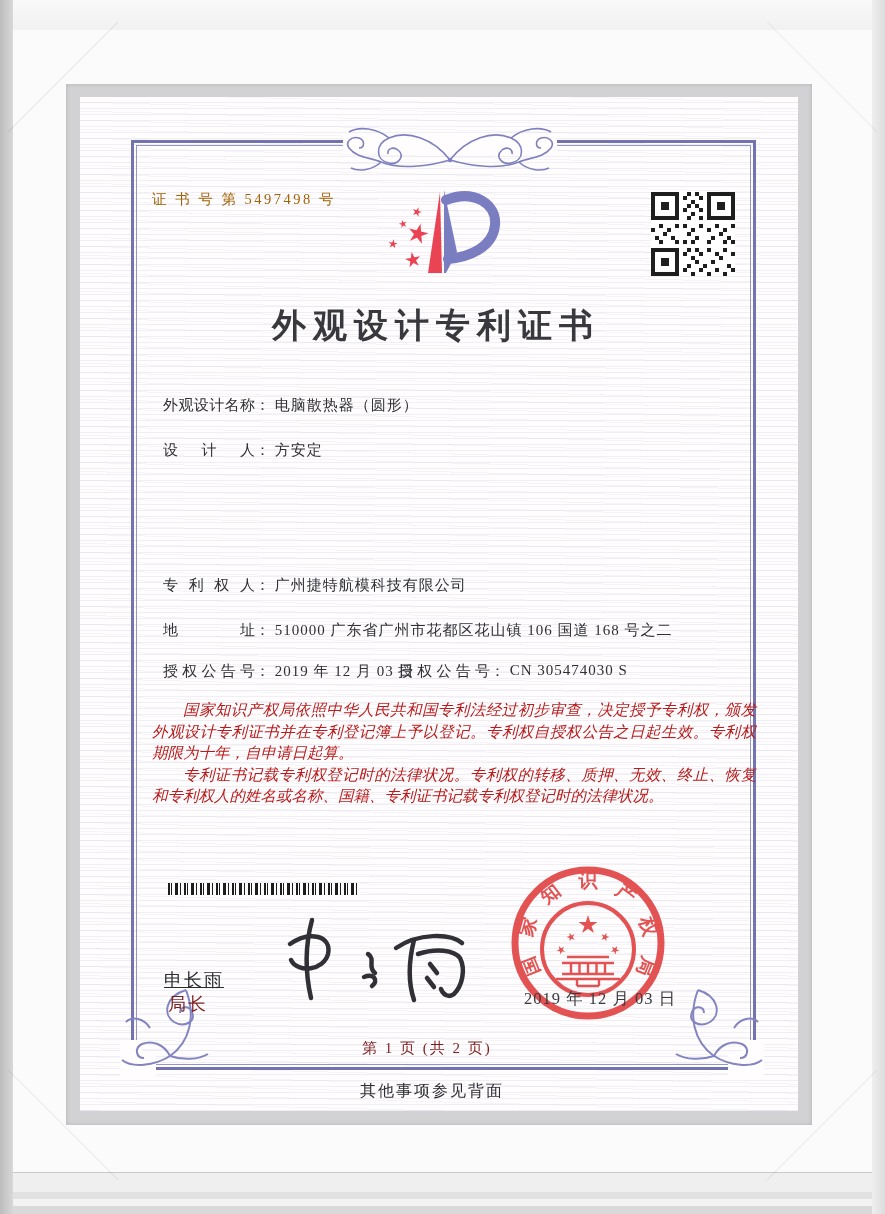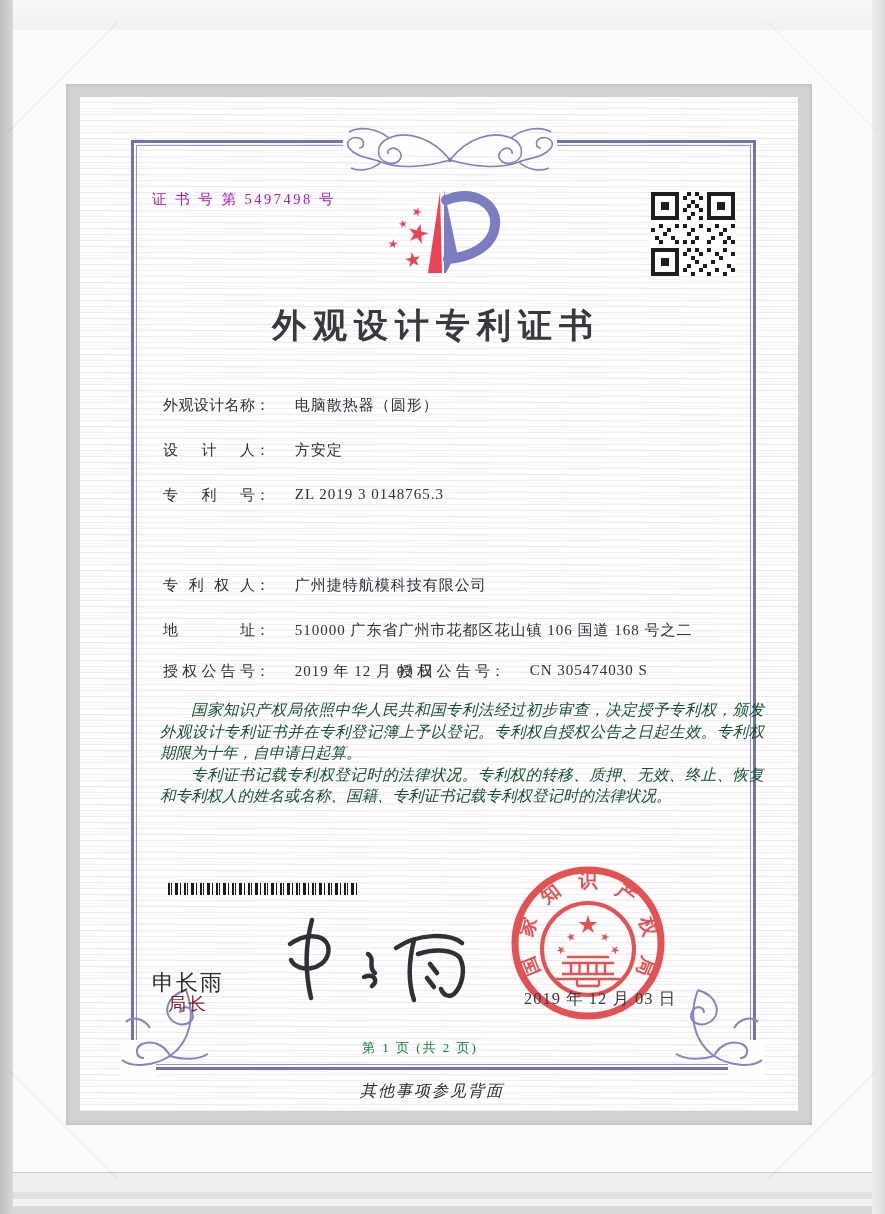--- a/index.html
+++ b/index.html
@@ -32,47 +32,47 @@
        repeating-linear-gradient(1.5deg,rgba(140,140,195,.08) 0 1px,transparent 1px 9px);
   }
 
   
   .cert-border{position:absolute;left:131px;top:140px;width:619px;height:924px;
                border:3px solid #7174ae;}
   .cert-border::after{content:"";position:absolute;inset:2px;border:1px solid #9497c4;}
 
   .abs{position:absolute;}
 
-  .cert-no{left:152px;top:190px;font-size:14.5px;letter-spacing:2.5px;color:#a21caf;text-align:right;}
+  .cert-no{left:152px;top:190px;font-size:14.5px;letter-spacing:2.5px;color:#a16207;text-align:right;}
 
   .title{left:131px;top:303px;width:610px;text-align:center;font-size:34px;
          letter-spacing:7px;font-weight:600;color:#39393d;}
 
   .frow{position:absolute;left:163px;width:595px;height:24px;font-size:15px;color:#303035;}
   .flabel{display:inline-block;width:92px;text-align:justify;text-align-last:justify;vertical-align:top;}
   .fcolon{display:inline-block;vertical-align:top;}
-  .fvalue{display:inline-block;margin-left:21px;letter-spacing:1px;vertical-align:top;white-space:nowrap;}
+  .fvalue{display:inline-block;margin-left:1px;letter-spacing:1px;vertical-align:top;white-space:nowrap;}
   .pair2{position:absolute;left:235px;top:0;white-space:nowrap;}
 
-  .bodytext{left:160px;top:699px;width:604px;font-size:15.5px;line-height:21.5px;
-            text-align:justify;font-style:italic;color:#14532d;}
+  .bodytext{left:152px;top:699px;width:604px;font-size:15.5px;line-height:21.5px;
+            text-align:justify;font-style:italic;color:#b91c1c;}
   .bodytext p{margin:0;text-indent:2em;}
 
   .barcode{left:168px;top:883px;width:192px;height:12px;
      background:repeating-linear-gradient(90deg,#1d1d1d 0 2px,#fff 2px 3px,#1d1d1d 3px 4px,#fff 4px 7px,#1d1d1d 7px 10px,#fff 10px 12px,#1d1d1d 12px 13px,#fff 13px 16px);}
 
   .director-title{left:168px;top:992px;font-size:18px;letter-spacing:2px;color:#7f1d1d;}
-  .director-name{left:152px;top:968px;font-size:22px;letter-spacing:2px;color:#2c2c31;}
+  .director-name{left:164px;top:968px;font-size:18px;letter-spacing:2px;color:#2c2c31;text-decoration:underline;}
 
   .sig{left:278px;top:912px;}
   .seal{left:498px;top:853px;z-index:5;}
   .seal-date{left:524px;top:988px;font-size:16.5px;letter-spacing:1px;color:#3a3a3e;z-index:6;}
 
-  .page-num{left:362px;top:1039px;font-size:13px;letter-spacing:2px;color:#15803d;text-align:right;}
-  .back-note{left:360px;top:1081px;font-size:16px;font-style:italic;letter-spacing:2px;color:#2d2d33;}
+  .page-num{left:362px;top:1039px;font-size:15px;letter-spacing:2px;color:#7f1d1d;text-align:right;}
+  .back-note{left:360px;top:1081px;font-size:16px;letter-spacing:2px;color:#2d2d33;}
 
   .orn-top{left:335px;top:118px;}
   .orn-bl{left:116px;top:980px;}
   .orn-br{left:668px;top:980px;}
   .logo{left:356px;top:176px;}
   .qr{left:651px;top:192px;}
 </style>
 </head>
 <body>
 
@@ -168,24 +168,20 @@
 
   <div class="abs title">外观设计专利证书</div>
 
   <div class="frow" style="top:396px">
     <span class="flabel">外观设计名称</span><span class="fcolon">：</span>
     <span class="fvalue">电脑散热器（圆形）</span>
   </div>
   <div class="frow" style="top:441px">
     <span class="flabel">设计人</span><span class="fcolon">：</span>
     <span class="fvalue">方安定</span>
-  </div>
-  <div class="frow" style="top:486px">
-    <span class="flabel">专利号</span><span class="fcolon">：</span>
-    <span class="fvalue">ZL 2019 3 0148765.3</span>
   </div>
   <div class="frow" style="top:576px">
     <span class="flabel">专利权人</span><span class="fcolon">：</span>
     <span class="fvalue">广州捷特航模科技有限公司</span>
   </div>
   <div class="frow" style="top:621px">
     <span class="flabel">地址</span><span class="fcolon">：</span>
     <span class="fvalue">510000 广东省广州市花都区花山镇 106 国道 168 号之二</span>
   </div>
   <div class="frow" style="top:662px">

